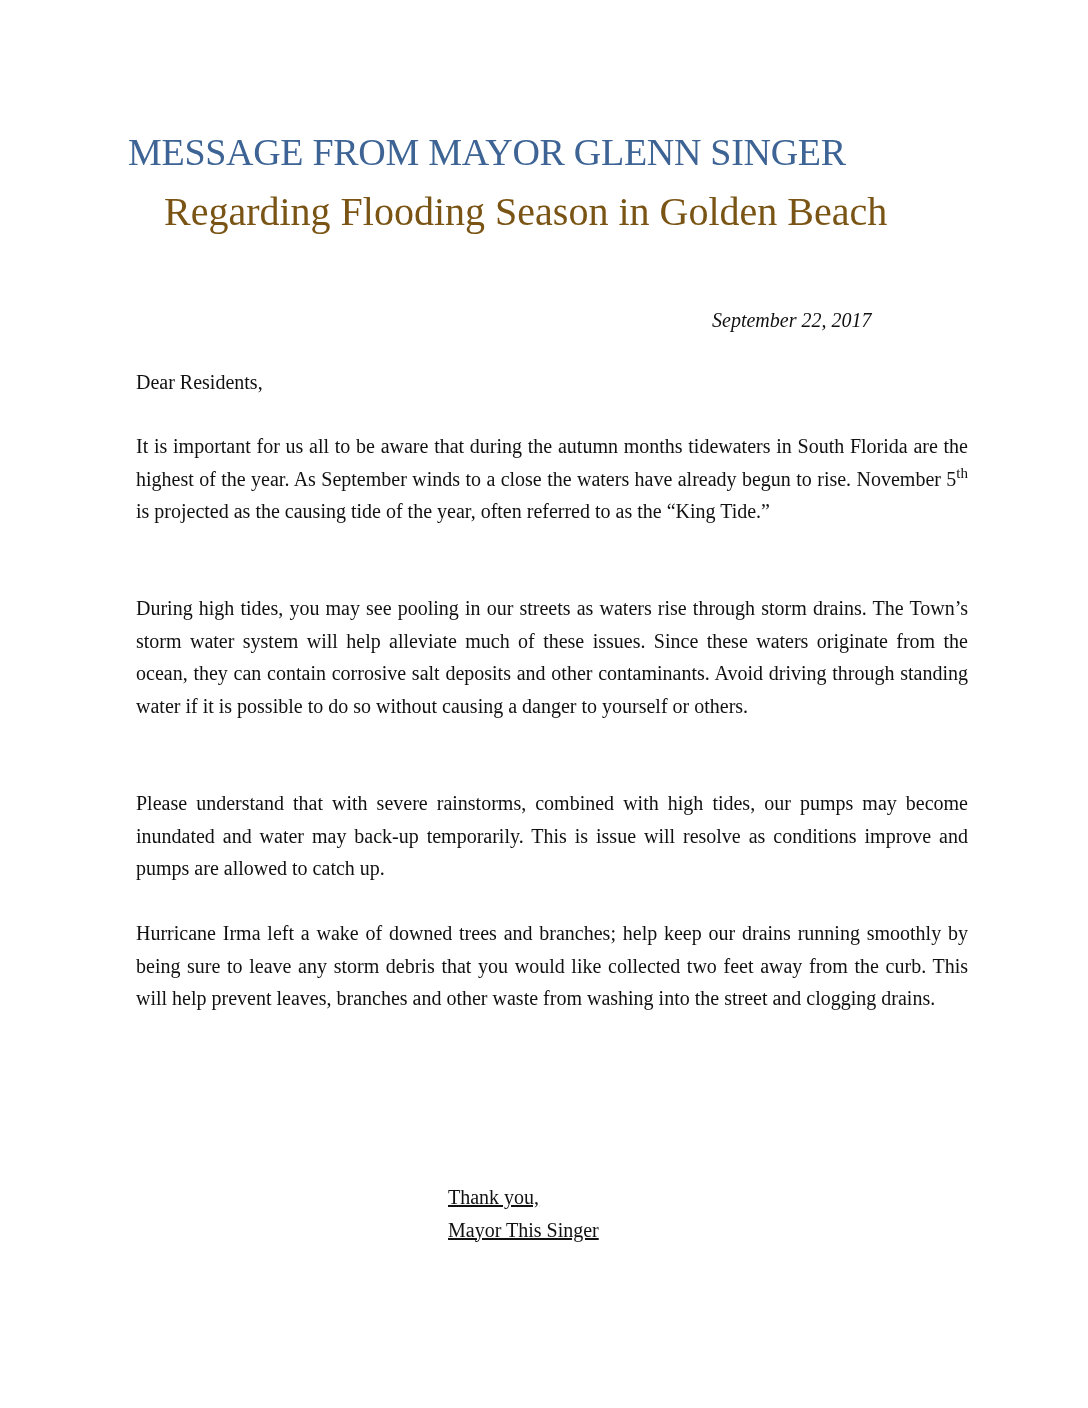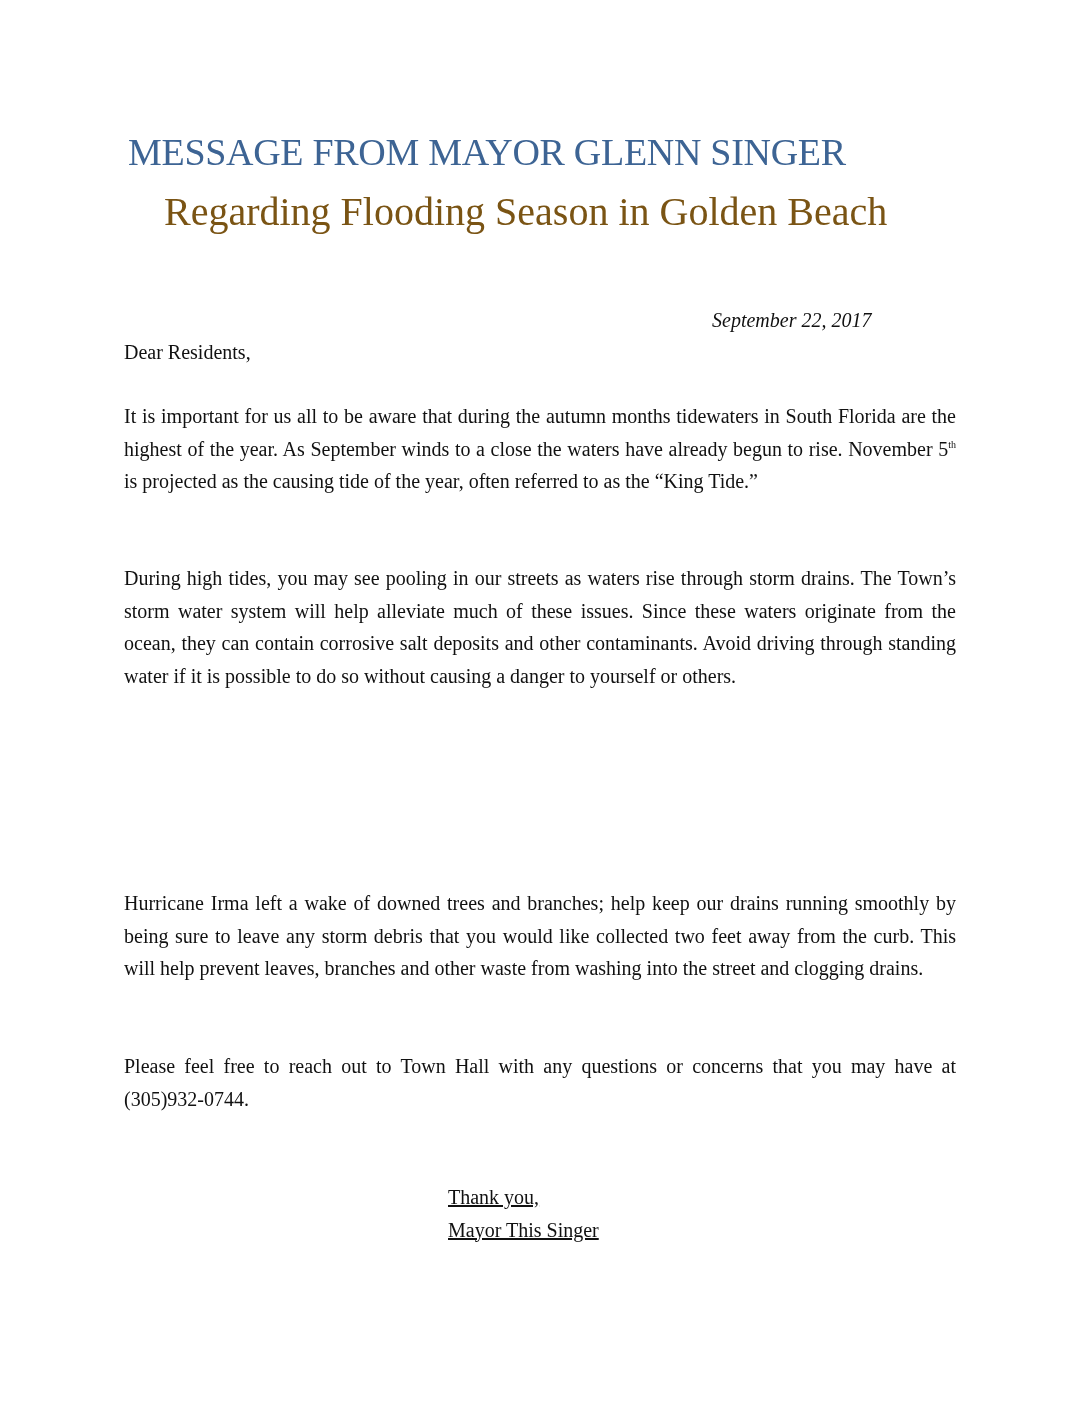--- a/index.html
+++ b/index.html
@@ -4,57 +4,57 @@
 <style>
   html, body { margin:0; padding:0; background:#ffffff; }
   body { width:1088px; height:1408px; position:relative; overflow:hidden;
          font-family:"Liberation Serif","DejaVu Serif",serif; color:#111; }
   .page { position:absolute; left:0; top:0; width:992px; height:1408px; }
   .title1 { position:absolute; left:128px; top:128px; font-size:38px; color:#3d6494;
             letter-spacing:-0.3px; white-space:nowrap; line-height:48px; }
   .title2 { position:absolute; left:128px; top:187px; font-size:40px; color:#7a5414;
             white-space:nowrap; line-height:50px;margin-left:36px; }
   .date { position:absolute; left:712px; top:304px; font-size:20px; line-height:32px;font-style:italic; }
-  .body { position:absolute; left:124px; width:832px; font-size:20px; line-height:32.5px;
-          text-align:justify; }
+  .body { position:absolute; left:136px; width:832px; font-size:20px; line-height:32.5px;
+          text-align:justify;margin-top:30px; }
   .body p { margin:0; }
   .greeting { top:336px; }
   .p1 { top:400px; }
   .p2 { top:562px; }
   .p3 { top:757px; }
   .p4 { top:887px; }
   .p5 { top:1050px; }
   .closing { position:absolute; left:448px; top:1181px; font-size:20px; line-height:32.5px;text-decoration:underline; }
-  sup { font-size:10px; line-height:0; vertical-align:super; }
+  sup { font-size:15px; line-height:0; vertical-align:super; }
 </style>
 </head>
 <body>
 
 <div class="page">
   <div class="title1">MESSAGE FROM MAYOR GLENN SINGER</div>
   <div class="title2">Regarding Flooding Season in Golden Beach</div>
 
   <div class="date">September 22, 2017</div>
 
   <div class="body greeting">Dear Residents,</div>
 
   <div class="body p1">
     <p><span>It is important for us all to be aware that during the autumn months tidewaters in South Florida are the highest of the year.  As September winds to a close the waters have already begun to rise.  November 5</span><sup>th</sup><span> is projected as the causing tide of the year, often referred to as the “King Tide.”</span></p>
   </div>
 
   <div class="body p2">
     <p>During high tides, you may see pooling in our streets as waters rise through storm drains.  The Town’s storm water system will help alleviate much of these issues.  Since these waters originate from the ocean, they can contain corrosive salt deposits and other contaminants.   Avoid driving through standing water if it is possible to do so without causing a danger to yourself or others.</p>
   </div>
 
+  <div class="body p3">
+    <p>Please understand that with severe rainstorms, combined with high tides, our pumps may become inundated and water may back-up temporarily.  This is issue will resolve as conditions improve and pumps are allowed to catch up.</p>
+  </div>
 
   <div class="body p4">
     <p>Hurricane Irma left a wake of downed trees and branches; help keep our drains running smoothly by being sure to leave any storm debris that you would like collected two feet away from the curb.  This will help prevent leaves, branches and other waste from washing into the street and clogging drains.</p>
   </div>
 
-  <div class="body p5">
-    <p>Please feel free to reach out to Town Hall with any questions or concerns that you may have at (305)932-0744.</p>
-  </div>
 
   <div class="closing">
     <div>Thank you,</div>
     <div>Mayor This Singer</div>
   </div>
 </div>
 
 </body></html>

